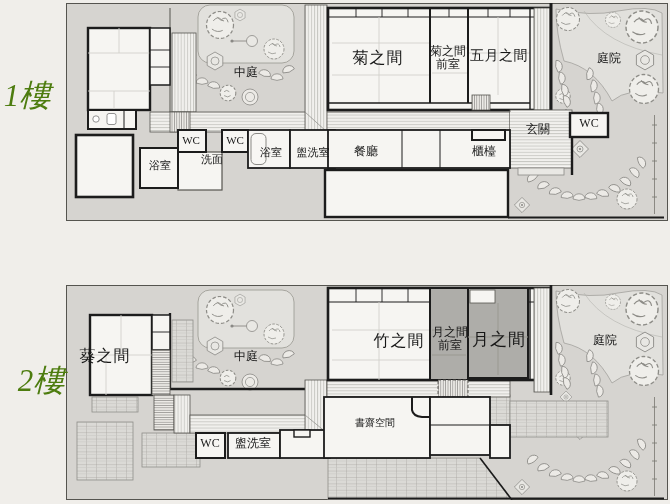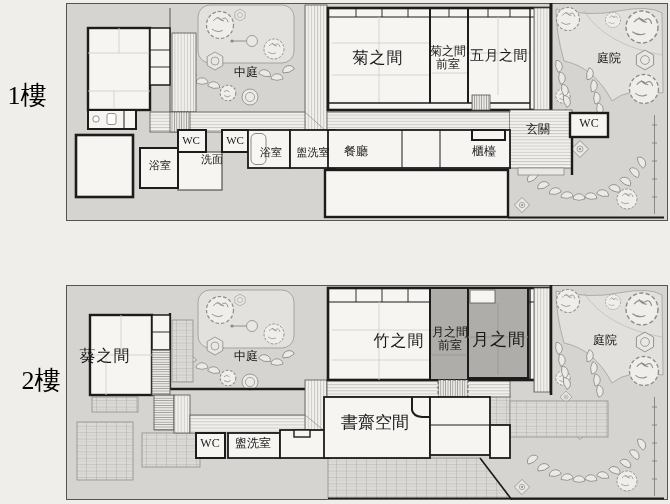--- a/index.html
+++ b/index.html
@@ -3,21 +3,21 @@
 <meta charset="utf-8">
 <style>
   html,body{margin:0;padding:0;}
   body{width:670px;height:504px;background:#f0eeea;position:relative;overflow:hidden;
        font-family:"Liberation Serif","DejaVu Serif",serif;}
   .plan-svg{position:absolute;}
   #floor1-svg{left:66px;top:3px;}
   #floor2-svg{left:66px;top:285px;}
   .lbl{position:absolute;transform:translate(-50%,-50%);color:#171717;white-space:nowrap;
        text-align:center;line-height:1.12;z-index:5;}
-  .f-title{font-size:26px;color:#000000;}
+  .f-title{font-size:31px;color:#4d7c0f;font-style:italic;}
   .big{font-size:16px;letter-spacing:1px;}
   .big2{font-size:17px;letter-spacing:1px;}
   .med{font-size:14px;letter-spacing:.5px;}
   .sm{font-size:12px;}
   .xs{font-size:11px;}
   .two{line-height:1.05;font-size:12px;}
 </style>
 </head>
 <body>
 
@@ -249,33 +249,33 @@
 <div class="lbl big" style="left:378px;top:58px">菊之間</div>
 <div class="lbl two" style="left:448px;top:58px">
   <span>菊之間</span><br>
   <span>前室</span>
 </div>
 <div class="lbl med" style="left:499px;top:56px">五月之間</div>
 <div class="lbl sm" style="left:609px;top:59px">庭院</div>
 <div class="lbl sm" style="left:589px;top:124px">WC</div>
 <div class="lbl sm" style="left:538px;top:130px">玄關</div>
 <div class="lbl sm" style="left:484px;top:152px">櫃檯</div>
-<div class="lbl sm" style="left:356px;top:152px">餐廳</div>
+<div class="lbl sm" style="left:366px;top:152px">餐廳</div>
 <div class="lbl xs" style="left:313px;top:152px">盥洗室</div>
 <div class="lbl xs" style="left:271px;top:152px">浴室</div>
 <div class="lbl xs" style="left:235px;top:140px">WC</div>
 <div class="lbl xs" style="left:212px;top:159px">洗面</div>
 <div class="lbl xs" style="left:191px;top:140px">WC</div>
 <div class="lbl xs" style="left:160px;top:165px">浴室</div>
 
 <div class="lbl f-title" style="left:41px;top:381px">2樓</div>
 <div class="lbl big" style="left:105px;top:356px">葵之間</div>
 <div class="lbl sm" style="left:246px;top:357px">中庭</div>
 <div class="lbl big" style="left:399px;top:341px">竹之間</div>
 <div class="lbl two" style="left:450px;top:339px">
   <span>月之間</span><br>
   <span>前室</span>
 </div>
 <div class="lbl big2" style="left:499px;top:340px">月之間</div>
 <div class="lbl sm" style="left:605px;top:341px">庭院</div>
-<div class="lbl" style="left:375px;top:423px;font-size:17px">書齋空間</div>
+<div class="lbl" style="left:375px;top:423px;font-size:10px">書齋空間</div>
 <div class="lbl sm" style="left:210px;top:444px">WC</div>
 <div class="lbl sm" style="left:253px;top:444px">盥洗室</div>
 
 </body></html>

